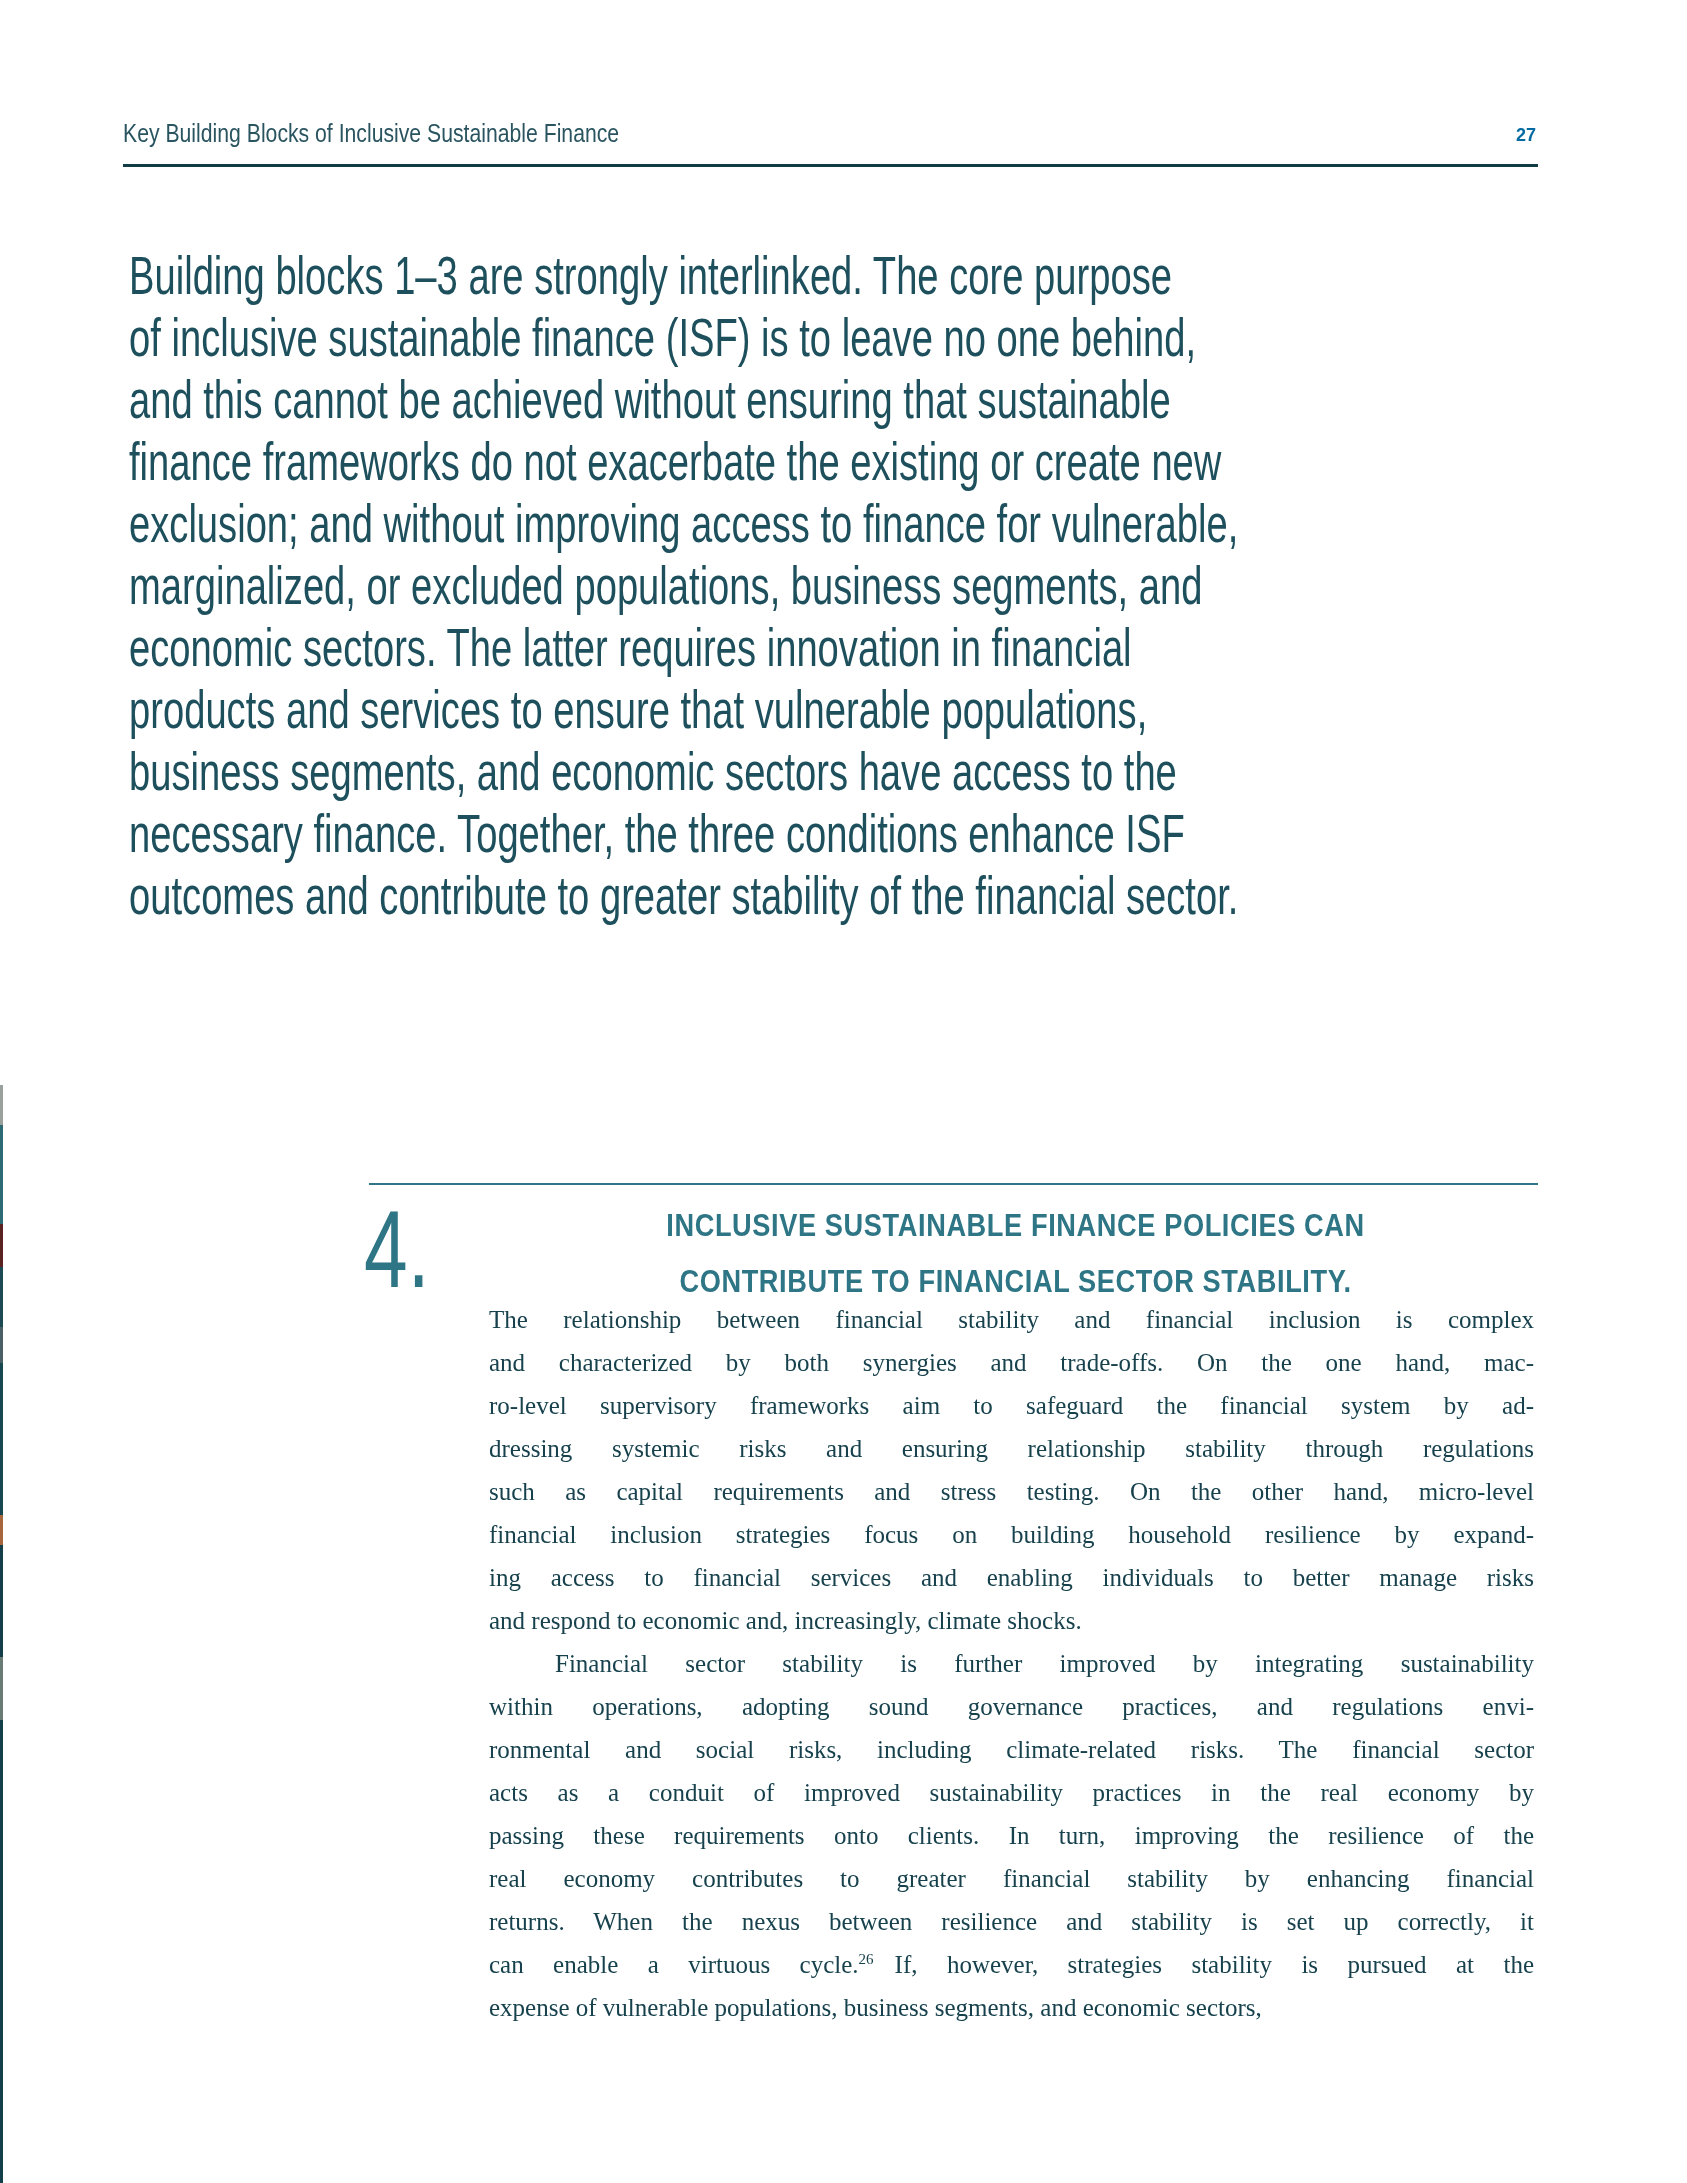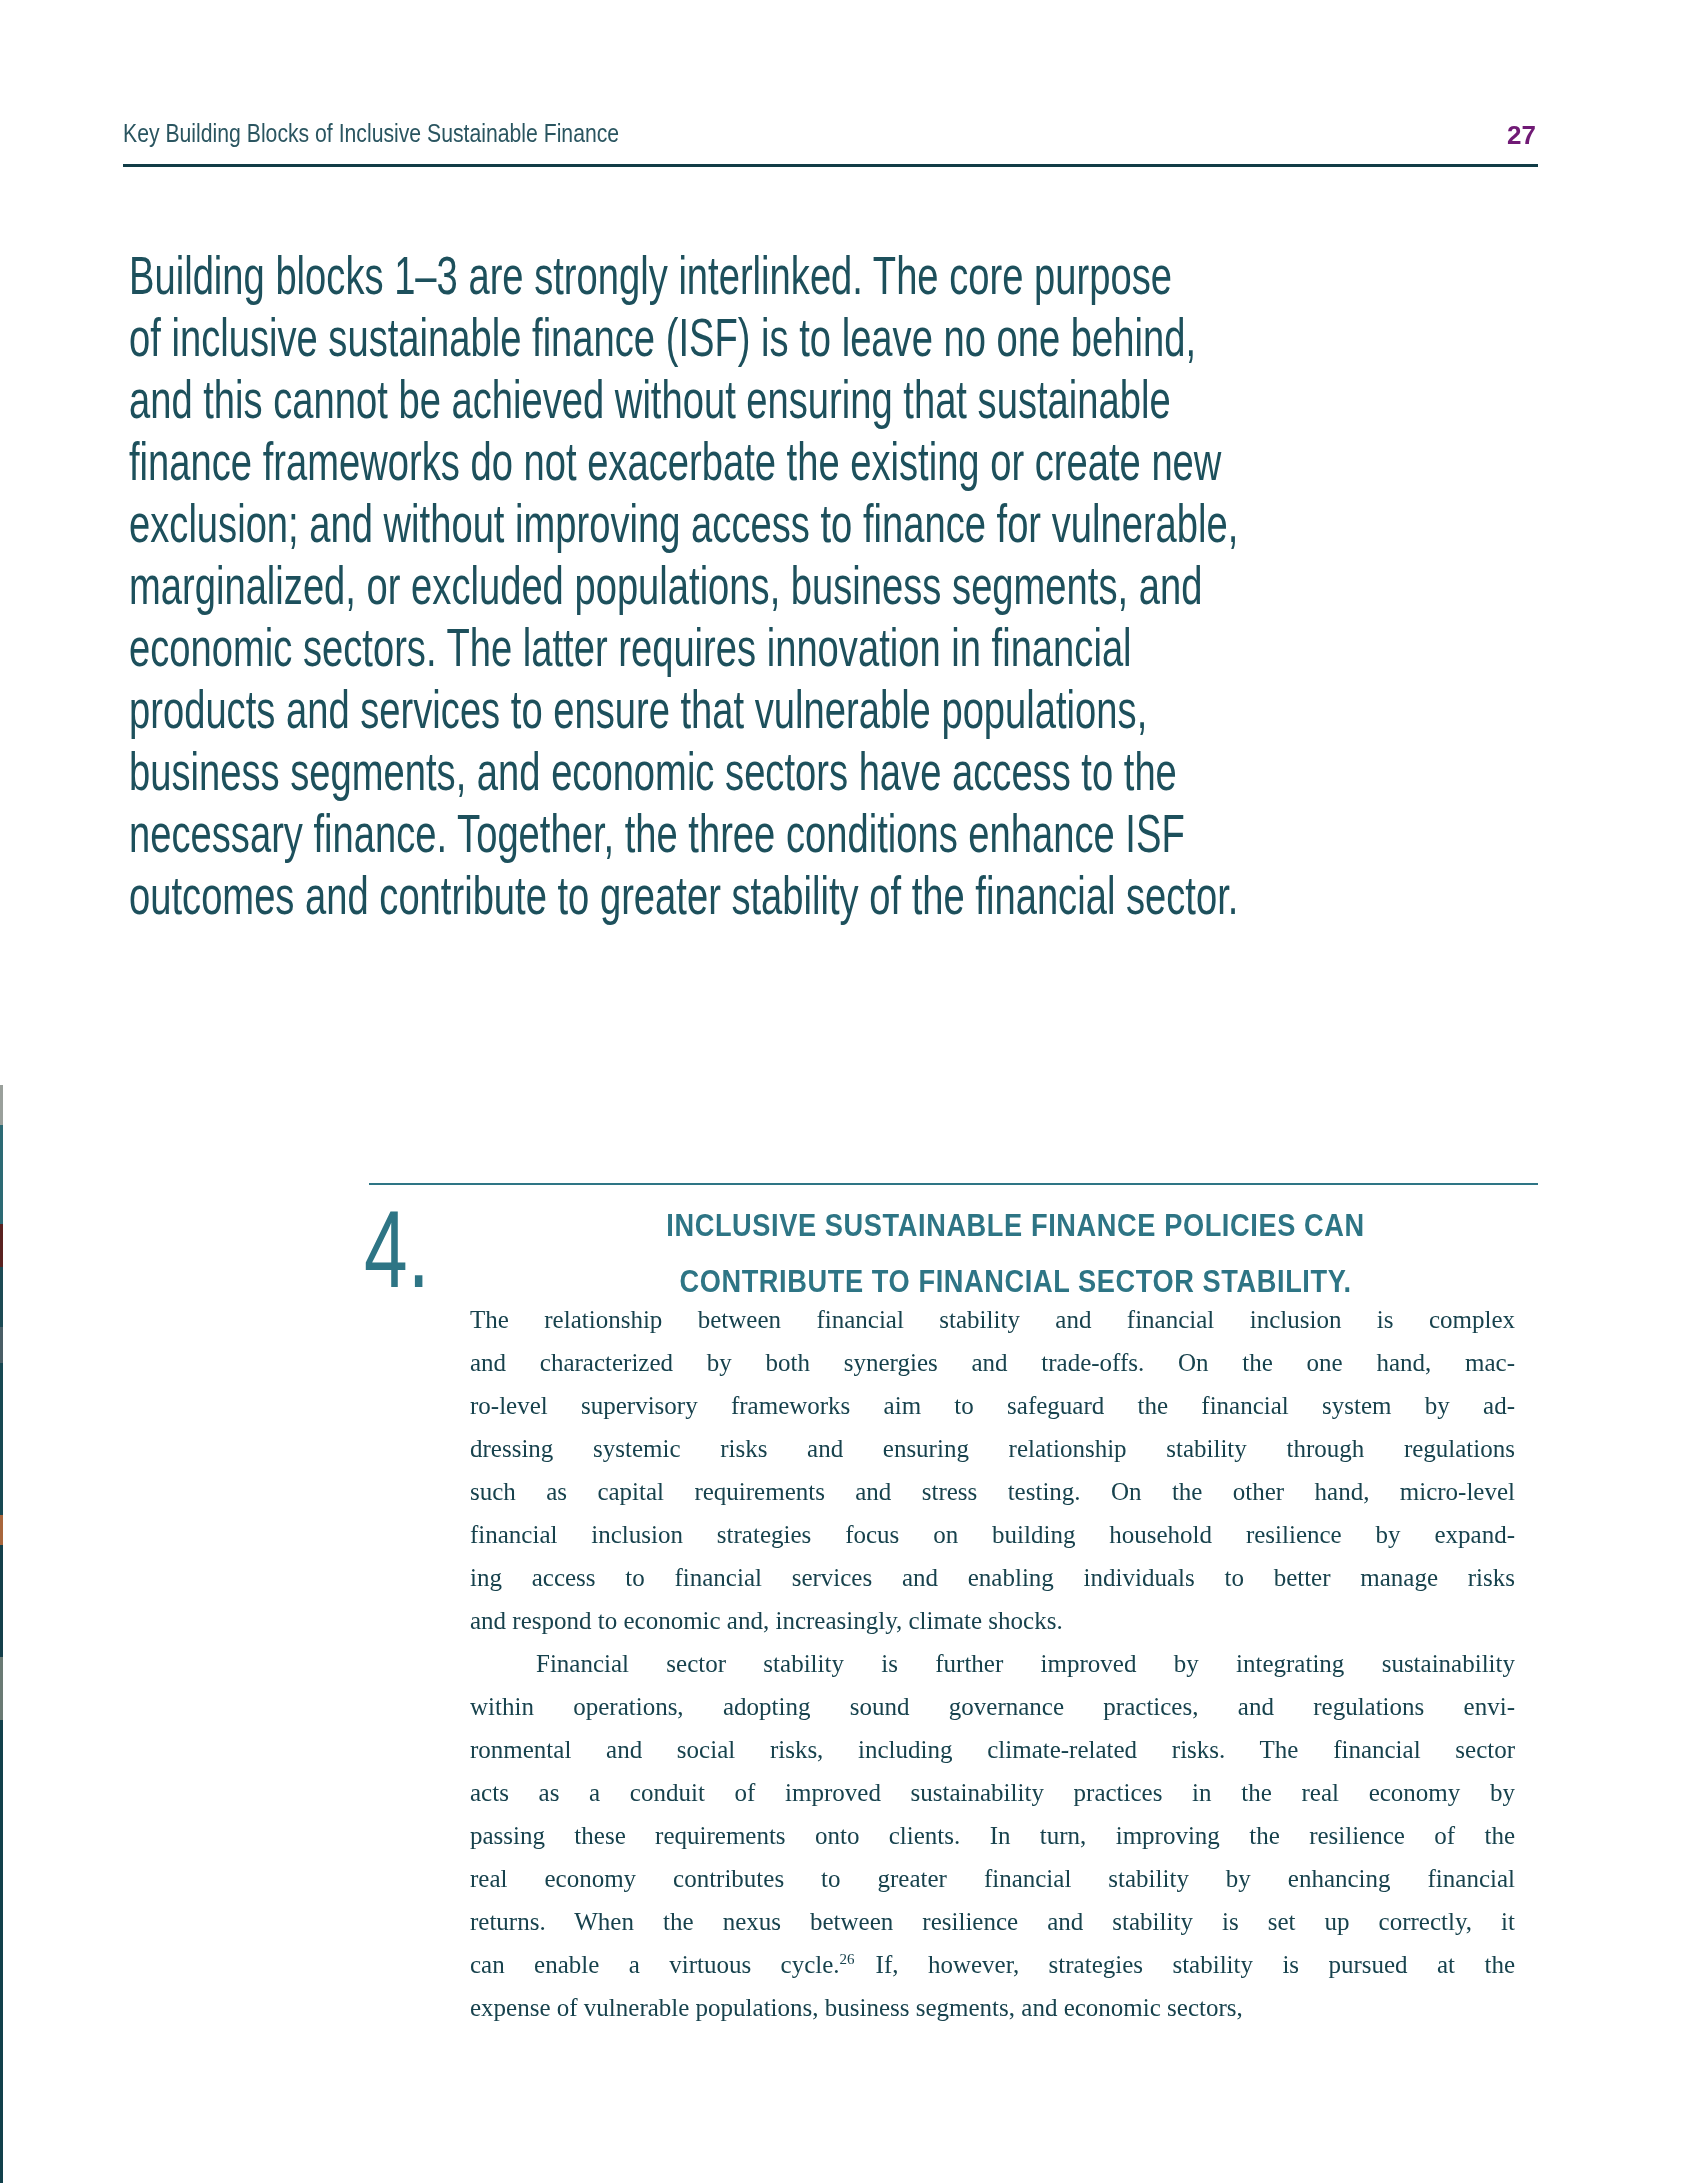--- a/index.html
+++ b/index.html
@@ -23,21 +23,21 @@
       #11404b 57.8%,#11404b 100%);
   }
   
   .running-header{
     position:absolute;left:123px;top:120px;
     font-size:26.5px;line-height:26.5px;color:#2a5560;font-weight:400;
     transform:scaleX(0.80);transform-origin:0 0;white-space:nowrap;
   }
   .page-number{
     position:absolute;right:151px;top:123px;
-    font-size:26px;line-height:25px;font-weight:700;color:#701a75;
+    font-size:18px;line-height:25px;font-weight:700;color:#0369a1;
   }
   .header-rule{
     position:absolute;left:123px;top:164px;width:1415px;height:2.6px;
     background:#113c46;
   }
   
   .intro{
     position:absolute;left:129px;top:245px;width:1522px;color:#1d505c;
   }
   .intro .line{
@@ -57,21 +57,21 @@
   .section-heading{
     position:absolute;left:493px;top:1197px;width:1045px;
     color:#2e7585;text-align:center;
   }
   .section-heading .hline{
     font-size:32px;line-height:56px;font-weight:700;letter-spacing:0.7px;
     white-space:nowrap;transform:scaleX(0.85);transform-origin:50% 50%;
   }
   
   .body-text{
-    position:absolute;left:470px;top:1298px;width:1045px;
+    position:absolute;left:489px;top:1298px;width:1045px;
     font-family:"Liberation Serif",serif;font-size:25px;line-height:43px;
     color:#17424d;
   }
   .body-text .bline{
     text-align:justify;text-align-last:justify;height:43px;white-space:nowrap;
   }
   .body-text .bline.last{text-align:right;text-align-last:left;}
   .body-text .bline.indent{text-indent:66px;}
   .body-text sup{
     font-size:15px;vertical-align:super;line-height:0;margin-right:21px;

